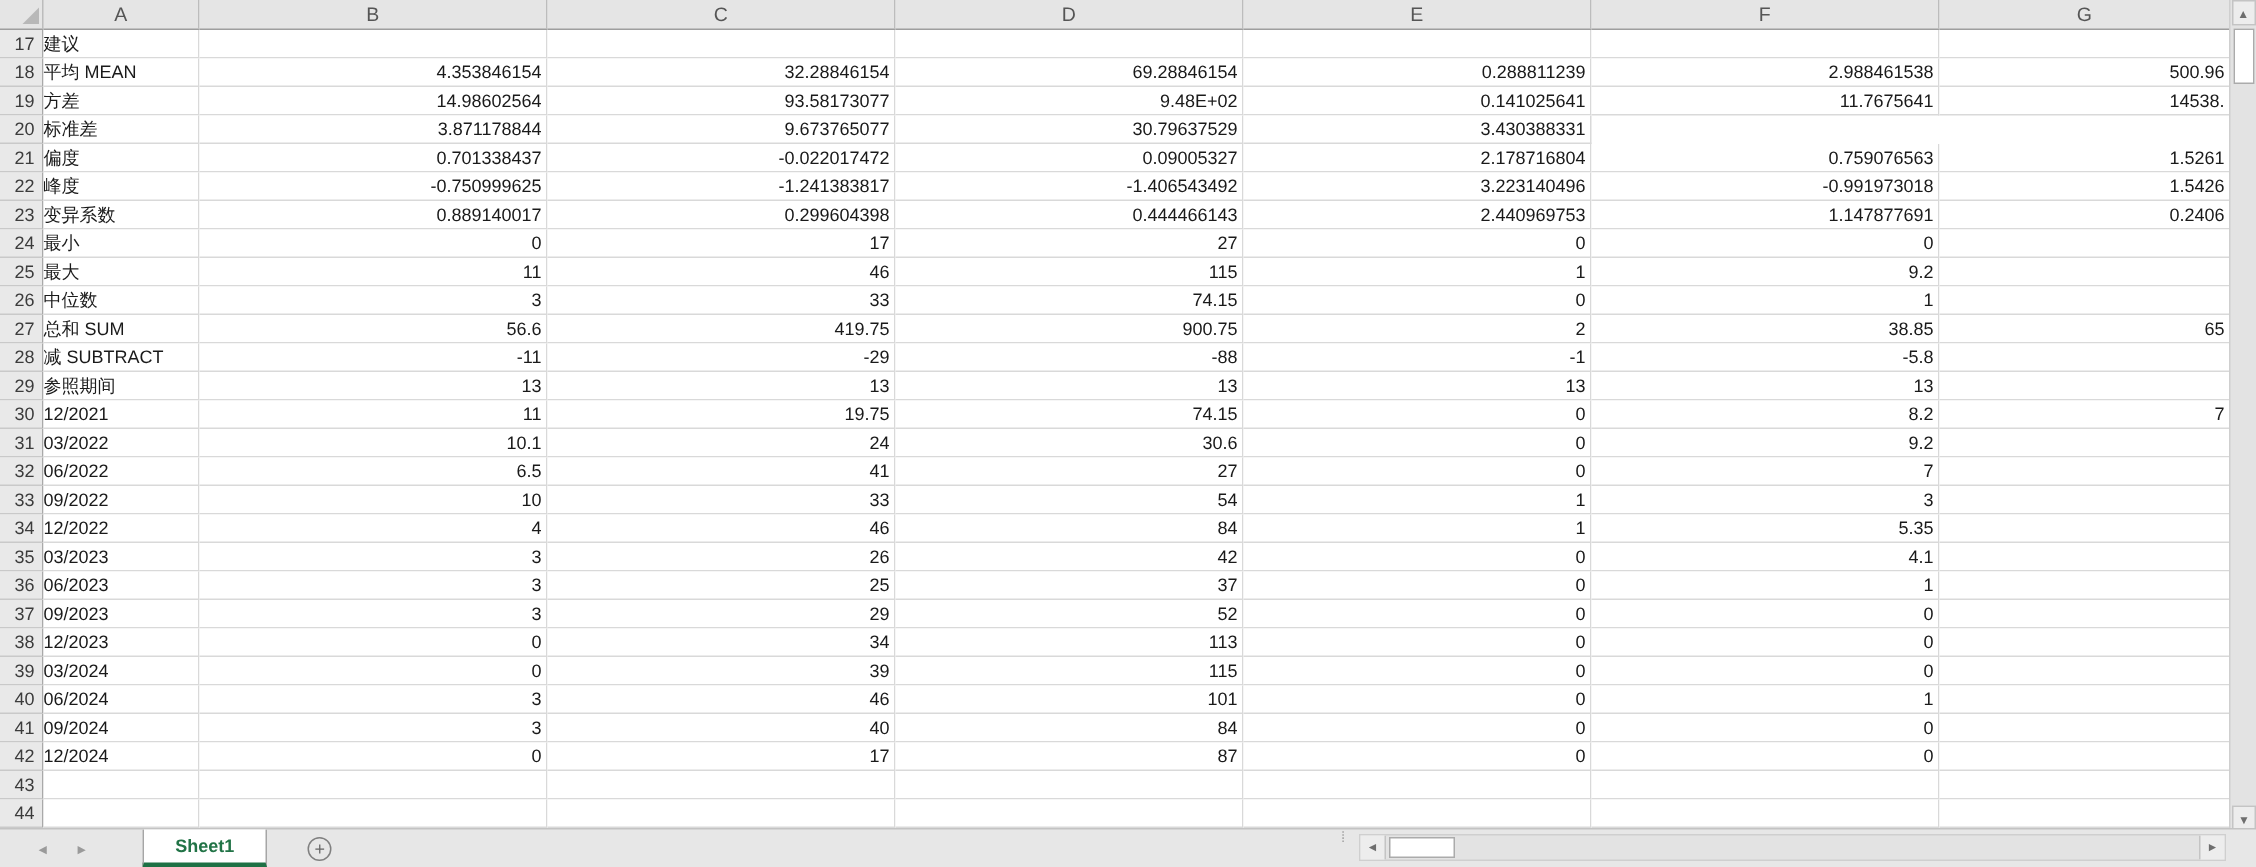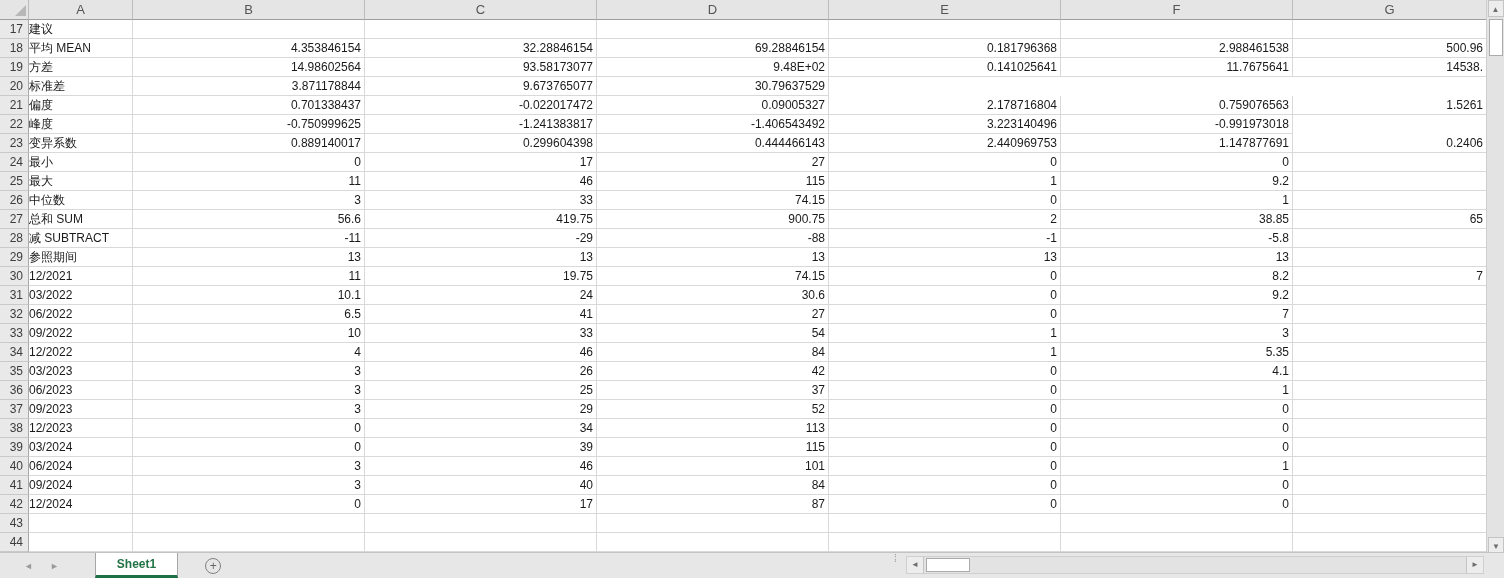--- a/index.html
+++ b/index.html
@@ -144,59 +144,61 @@
         <div class="cell w-e num"></div>
         <div class="cell w-f num"></div>
         <div class="cell w-g num"></div>
       </div>
       <div class="grid-row">
         <div class="row-header">18</div>
         <div class="cell w-a txt">平均 MEAN</div>
         <div class="cell w-b num">4.353846154</div>
         <div class="cell w-c num">32.28846154</div>
         <div class="cell w-d num">69.28846154</div>
-        <div class="cell w-e num">0.181796368</div>
+        <div class="cell w-e num">0.288811239</div>
         <div class="cell w-f num">2.988461538</div>
         <div class="cell w-g num">500.96</div>
       </div>
       <div class="grid-row">
         <div class="row-header">19</div>
         <div class="cell w-a txt">方差</div>
         <div class="cell w-b num">14.98602564</div>
         <div class="cell w-c num">93.58173077</div>
         <div class="cell w-d num">9.48E+02</div>
         <div class="cell w-e num">0.141025641</div>
         <div class="cell w-f num">11.7675641</div>
         <div class="cell w-g num">14538.</div>
       </div>
       <div class="grid-row">
         <div class="row-header">20</div>
         <div class="cell w-a txt">标准差</div>
         <div class="cell w-b num">3.871178844</div>
         <div class="cell w-c num">9.673765077</div>
         <div class="cell w-d num">30.79637529</div>
+        <div class="cell w-f num">3.430388331</div>
       </div>
       <div class="grid-row">
         <div class="row-header">21</div>
         <div class="cell w-a txt">偏度</div>
         <div class="cell w-b num">0.701338437</div>
         <div class="cell w-c num">-0.022017472</div>
         <div class="cell w-d num">0.09005327</div>
         <div class="cell w-e num">2.178716804</div>
         <div class="cell w-f num">0.759076563</div>
         <div class="cell w-g num">1.5261</div>
       </div>
       <div class="grid-row">
         <div class="row-header">22</div>
         <div class="cell w-a txt">峰度</div>
         <div class="cell w-b num">-0.750999625</div>
         <div class="cell w-c num">-1.241383817</div>
         <div class="cell w-d num">-1.406543492</div>
         <div class="cell w-e num">3.223140496</div>
         <div class="cell w-f num">-0.991973018</div>
+        <div class="cell w-g num">1.5426</div>
       </div>
       <div class="grid-row">
         <div class="row-header">23</div>
         <div class="cell w-a txt">变异系数</div>
         <div class="cell w-b num">0.889140017</div>
         <div class="cell w-c num">0.299604398</div>
         <div class="cell w-d num">0.444466143</div>
         <div class="cell w-e num">2.440969753</div>
         <div class="cell w-f num">1.147877691</div>
         <div class="cell w-g num">0.2406</div>

